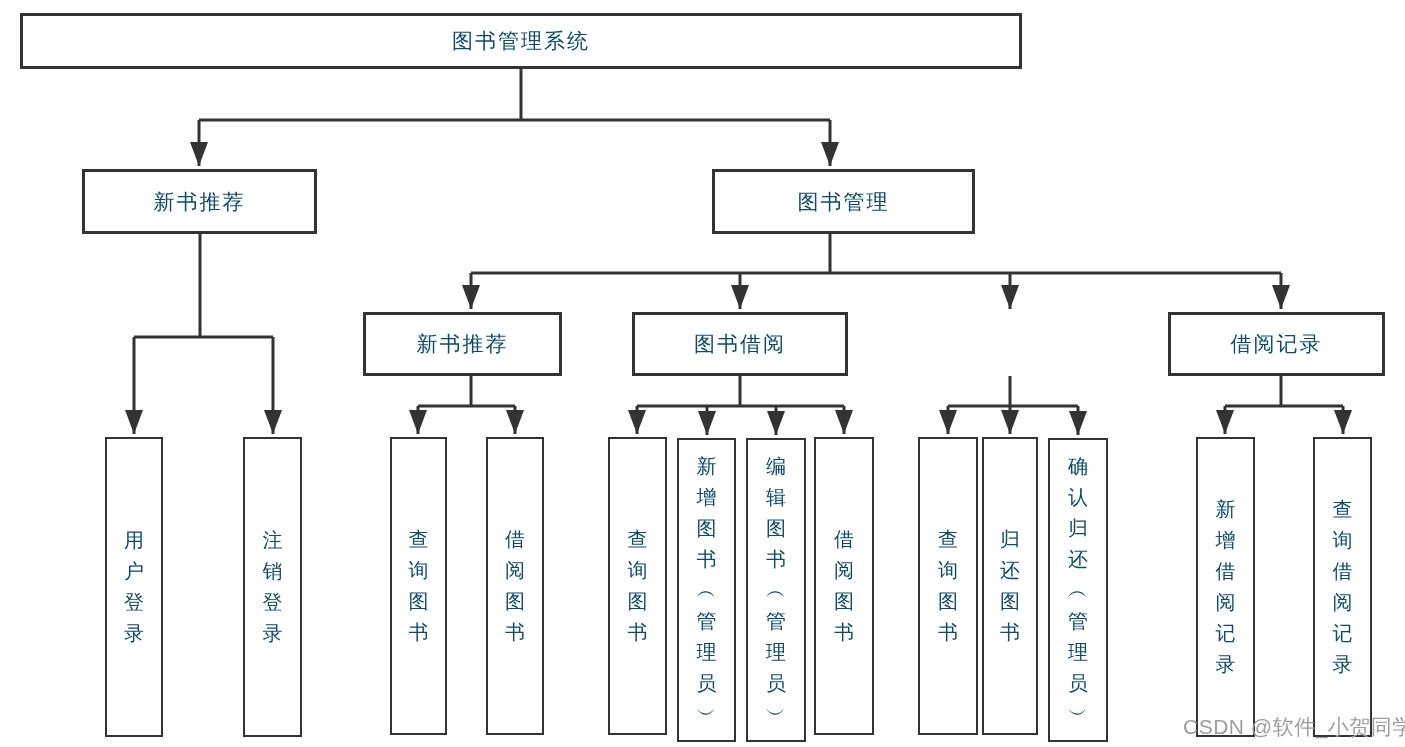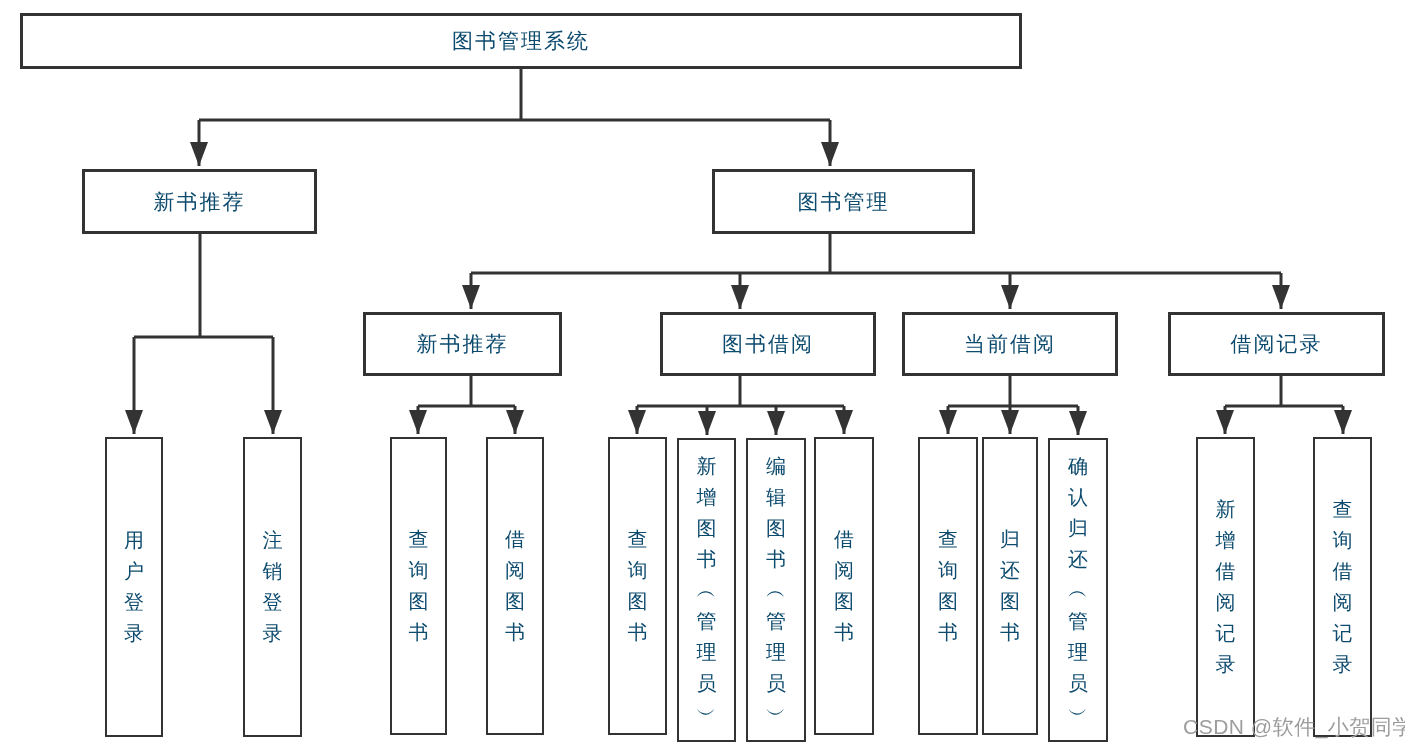--- a/index.html
+++ b/index.html
@@ -94,25 +94,22 @@
   <div class="node h" style="left:82px;top:169px;width:235px;height:65px;">
     <span>新书推荐</span>
   </div>
   <div class="node h" style="left:712px;top:169px;width:263px;height:65px;">
     <span>图书管理</span>
   </div>
 
   <div class="node h" style="left:363px;top:312px;width:199px;height:64px;align-items:center;">
     <span>新书推荐</span>
   </div>
-  <div class="node h" style="left:632px;top:312px;width:216px;height:64px;margin-left:28px;">
+  <div class="node h" style="left:632px;top:312px;width:216px;height:64px;">
     <span>图书借阅</span>
-  </div>
-  <div class="node h" style="left:902px;top:312px;width:216px;height:64px;">
-    <span>当前借阅</span>
   </div>
   <div class="node h" style="left:1168px;top:312px;width:217px;height:64px;">
     <span>借阅记录</span>
   </div>
 
   <div class="node v" style="left:105px;top:437px;width:58px;height:300px;">
     <span class="vtext">
         <div class="vchar">用</div>
         <div class="vchar">户</div>
         <div class="vchar">登</div>

